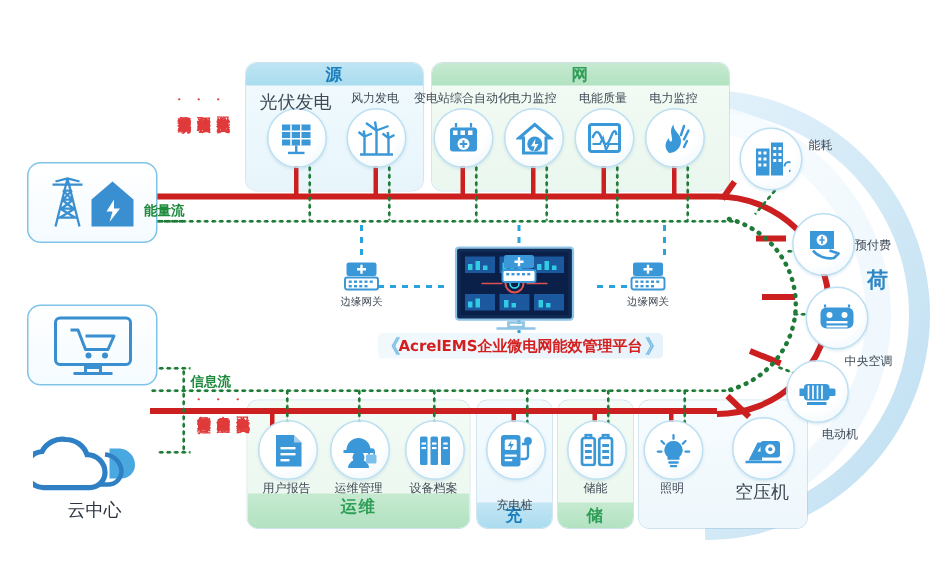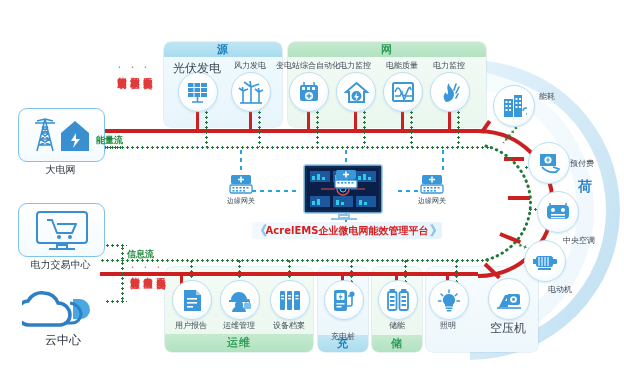--- a/index.html
+++ b/index.html
@@ -96,21 +96,21 @@
     <div class="hdr" style="top:0;height:15px;line-height:15px;font-size:11px;">源</div>
   </div>
 
   <div class="panel pan-grid" style="left:288px;top:42px;width:198px;height:85px;">
     <div class="body"></div>
     <div class="hdr" style="top:0;height:15px;line-height:15px;font-size:11px;">网</div>
   </div>
 
   <div class="panel pan-ops" style="left:165px;top:267px;width:148px;height:85px;">
     <div class="body"></div>
-    <div class="hdr" style="bottom:0;height:18px;line-height:17px;font-size:11px;">运维</div>
+    <div class="hdr" style="bottom:0;height:23px;line-height:17px;font-size:11px;">运维</div>
   </div>
 
   <div class="panel pan-chg" style="left:318px;top:267px;width:50px;height:85px;">
     <div class="body"></div>
     <div class="hdr" style="bottom:0;height:17px;line-height:17px;font-size:11px;">充</div>
   </div>
 
   <div class="panel pan-sto" style="left:372px;top:267px;width:50px;height:85px;">
     <div class="body"></div>
     <div class="hdr" style="bottom:0;height:17px;line-height:17px;font-size:11px;">储</div>
@@ -188,32 +188,30 @@
     <svg width="62" height="40" viewBox="0 0 62 40">
       <g stroke="#3a8fd0" stroke-width="1.5" fill="none">
         <path d="M14,4 L6,36 M14,4 L22,36 M8,30 L20,30 M9,24 L19,24 M10,18 L18,18 M11,12 L17,12
                  M10,18 L18,24 M18,18 L10,24 M9,24 L19,30 M19,24 L9,30 M11,12 L17,18 M17,12 L11,18
                  M4,8 L24,8 M6,6 L14,4 L22,6"></path>
       </g>
       <path d="M44,6 L58,18 L58,36 L30,36 L30,18 Z" fill="#3a8fd0"></path>
       <path d="M45,18 l-5,8 h4 l-2,7 l7,-9 h-4 z" fill="#ffffff"></path>
     </svg>
   </div>
-  <div class="devcap" style="left:18px;top:163px;width:85px;font-size:10px;">大电网</div>
 
   <div class="devbox" style="left:18px;top:203px;width:85px;height:52px;">
     <svg width="58" height="42" viewBox="0 0 58 42">
       <rect x="4" y="3" width="50" height="31" rx="3" fill="none" stroke="#3a8fd0" stroke-width="2"></rect>
       <path d="M24,36 h10 v4 h-10z M16,40 h26" stroke="#3a8fd0" stroke-width="2" fill="none"></path>
       <path d="M14,11 h5 l5,13 h15 l4,-9 h-19" fill="none" stroke="#3a8fd0" stroke-width="2" stroke-linejoin="round"></path>
       <circle cx="26" cy="28" r="2" fill="#3a8fd0"></circle>
       <circle cx="37" cy="28" r="2" fill="#3a8fd0"></circle>
     </svg>
   </div>
-  <div class="devcap" style="left:8px;top:258px;width:105px;font-size:10px;">电力交易中心</div>
 
   <div class="abs" style="left:22px;top:285px;width:82px;height:44px;">
     <svg width="82" height="44" viewBox="0 0 82 44">
       <path d="M58,14 a11,11 0 0 1 10,11 a9,9 0 0 1 -9,9 h-8 v-20 z" fill="#4aa8e0"></path>
       <path d="M22,8 a15,15 0 0 1 14,10 a12,12 0 0 1 12,12 a10,10 0 0 1 -10,10 h-30
                a12,12 0 0 1 -2,-24 a15,15 0 0 1 16,-8 z" fill="none" stroke="#2f7fc4" stroke-width="3.5"></path>
       <path d="M48,18 a12,12 0 0 1 11,11 a9,9 0 0 1 -9,9 h-6" fill="none" stroke="#2f7fc4" stroke-width="3"></path>
     </svg>
   </div>
   <div class="devcap" style="left:22px;top:332px;width:82px;font-size:12px;">云中心</div>

